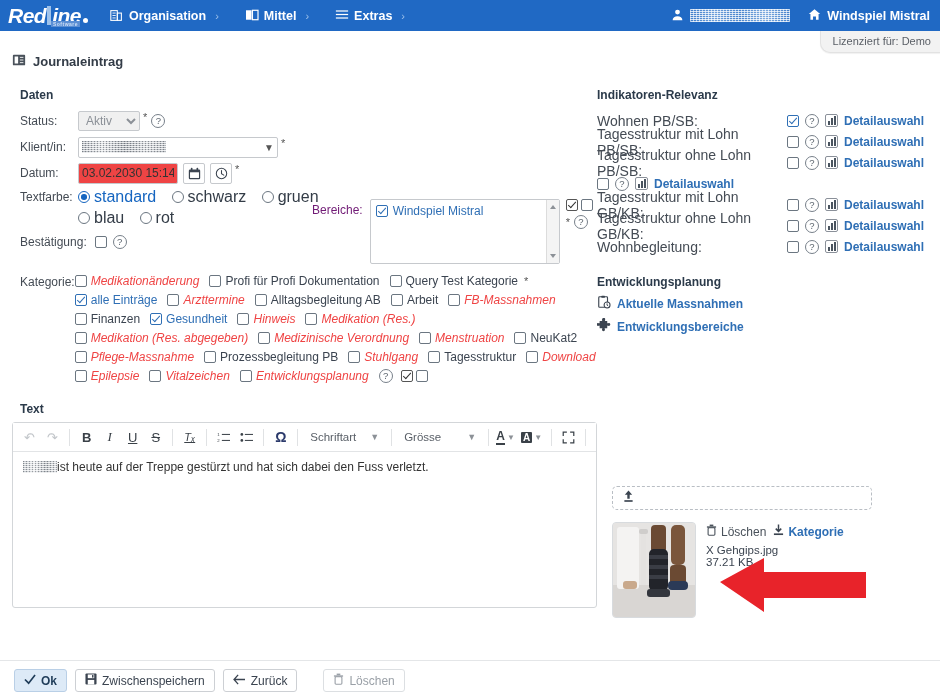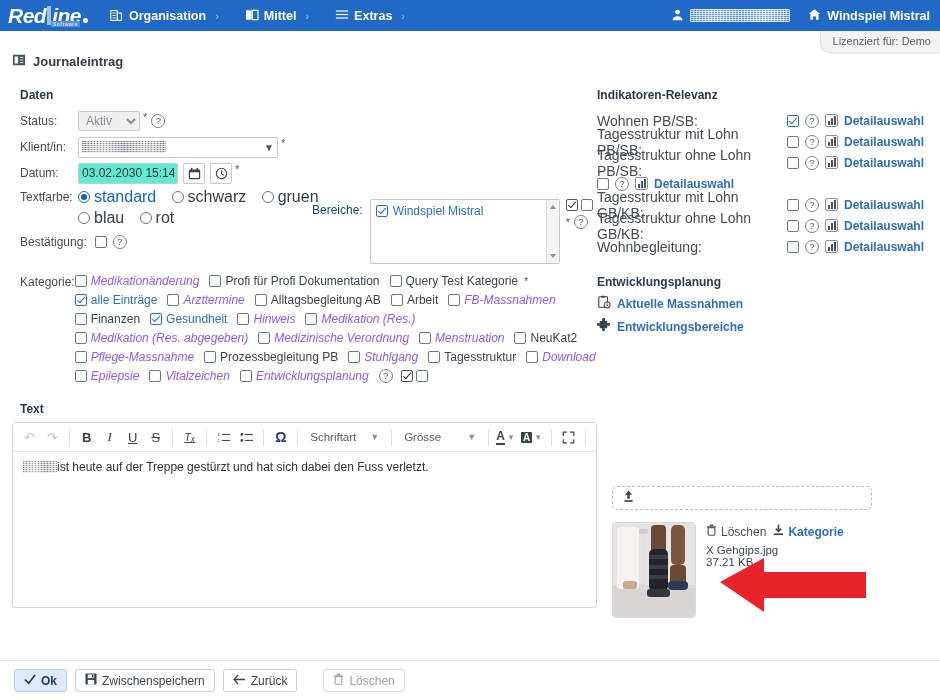--- a/index.html
+++ b/index.html
@@ -73,21 +73,21 @@
   .colRight{ width:343px; padding-left:0px;}
 
   .sectitle{ font-weight:bold; font-size:12px; color:#2b3a4a; margin:6px 0 8px 8px;}
   .sectitle.nm{ margin-left:0;}
 
   .formrow{ display:flex; align-items:center; min-height:22px; margin-bottom:4px;}
   .lab{ width:66px; font-size:12px; color:#444b54; padding-left:8px;}
 
   select.sel, input.txt{
     font-family:"Liberation Sans",sans-serif; font-size:12px; color:#333;
-    border:1px solid #c6c9cd; background:#5eead4; height:21px; padding:0 3px;
+    border:1px solid #c6c9cd; background:#ef4444; height:21px; padding:0 3px;
     border-radius:2px; outline:none;
   }
   select.sel{ background:#f0f0f0; color:#8b9097; height:20px; }
   .req{ color:#555; font-size:11px; margin:0 4px 0 3px; align-self:flex-start; line-height:14px;}
 
   .qmark{
     display:inline-flex;align-items:center;justify-content:center;
     width:14px;height:14px;border:1px solid #77808a;border-radius:50%;
     font-size:9.5px;color:#5b646e;line-height:1; cursor:pointer; flex:none;
   }
@@ -121,38 +121,38 @@
   .cb.on{ border-color:#2f6fb5;}
   .cb.on:after{
     content:""; position:absolute; left:3.2px; top:0.3px; width:3.4px; height:7px;
     border:solid #2f6fb5; border-width:0 1.8px 1.8px 0; transform:rotate(42deg);
   }
   .cb.ondark.on:after{ border-color:#333;}
   .cb.ondark.on{ border-color:#555;}
 
   
   .bereiche-wrap{ display:flex; align-items:flex-start; margin-top:-58px; margin-left:300px;}
-  .bereiche-lab{ font-size:12px; color:#0c4a6e; padding-top:4px; margin-right:7px;}
+  .bereiche-lab{ font-size:12px; color:#701a75; padding-top:4px; margin-right:7px;}
   .listbox{
     width:190px;height:65px;border:1px solid #c6c9cd;background:#fff;border-radius:2px;
     position:relative; padding:4px 5px;
   }
   .lb-item{ display:flex;align-items:center;gap:5px;font-size:12px;color:#2f6fb5;}
   .lb-scroll{ position:absolute;right:0;top:0;width:13px;height:100%;background:#f4f4f4;border-left:1px solid #dcdcdc;}
   .lb-arrow{ position:absolute;left:3px;width:0;height:0;border-left:3.5px solid transparent;border-right:3.5px solid transparent;}
   .lb-up{ top:5px;border-bottom:4px solid #8c9197;}
   .lb-dn{ bottom:5px;border-top:4px solid #8c9197;}
 
   
   .kat{ display:flex; margin-top:10px;}
   .kat-lab{ width:66px;padding-left:8px;font-size:12px;color:#444b54;padding-top:1px;}
   .kat-body{ flex:1;}
   .kat-row{ display:flex; flex-wrap:nowrap; align-items:center; margin-bottom:5px;}
   .kitem{ display:inline-flex;align-items:center;gap:4px;margin-right:10px;font-size:12px;white-space:nowrap;cursor:pointer;}
-  .kitem .kl{ font-style:italic; color:#8b5cf6;}
+  .kitem .kl{ font-style:italic; color:#ef4444;}
   .kitem .kl.norm{ font-style:normal; color:#3b4450;}
   .kitem.sel .kl{ color:#2f6fb5; font-style:normal;}
 
   
   .ind-row{ display:flex;align-items:center;height:21px;}
   .ind-lab{ width:190px;font-size:14px;color:#444b54;}
   .ind-ctrl{ display:flex;align-items:center;gap:6px;}
   .detail{ color:#2f6fb5;font-weight:bold;font-size:12px;cursor:pointer;}
   .barico{ width:13px;height:13px;border:1px solid #8a9099;border-radius:2px;display:inline-flex;align-items:flex-end;justify-content:center;gap:1px;padding:1.5px;background:#fff;}
   .barico i{ display:block;width:2px;background:#4a545f;}

